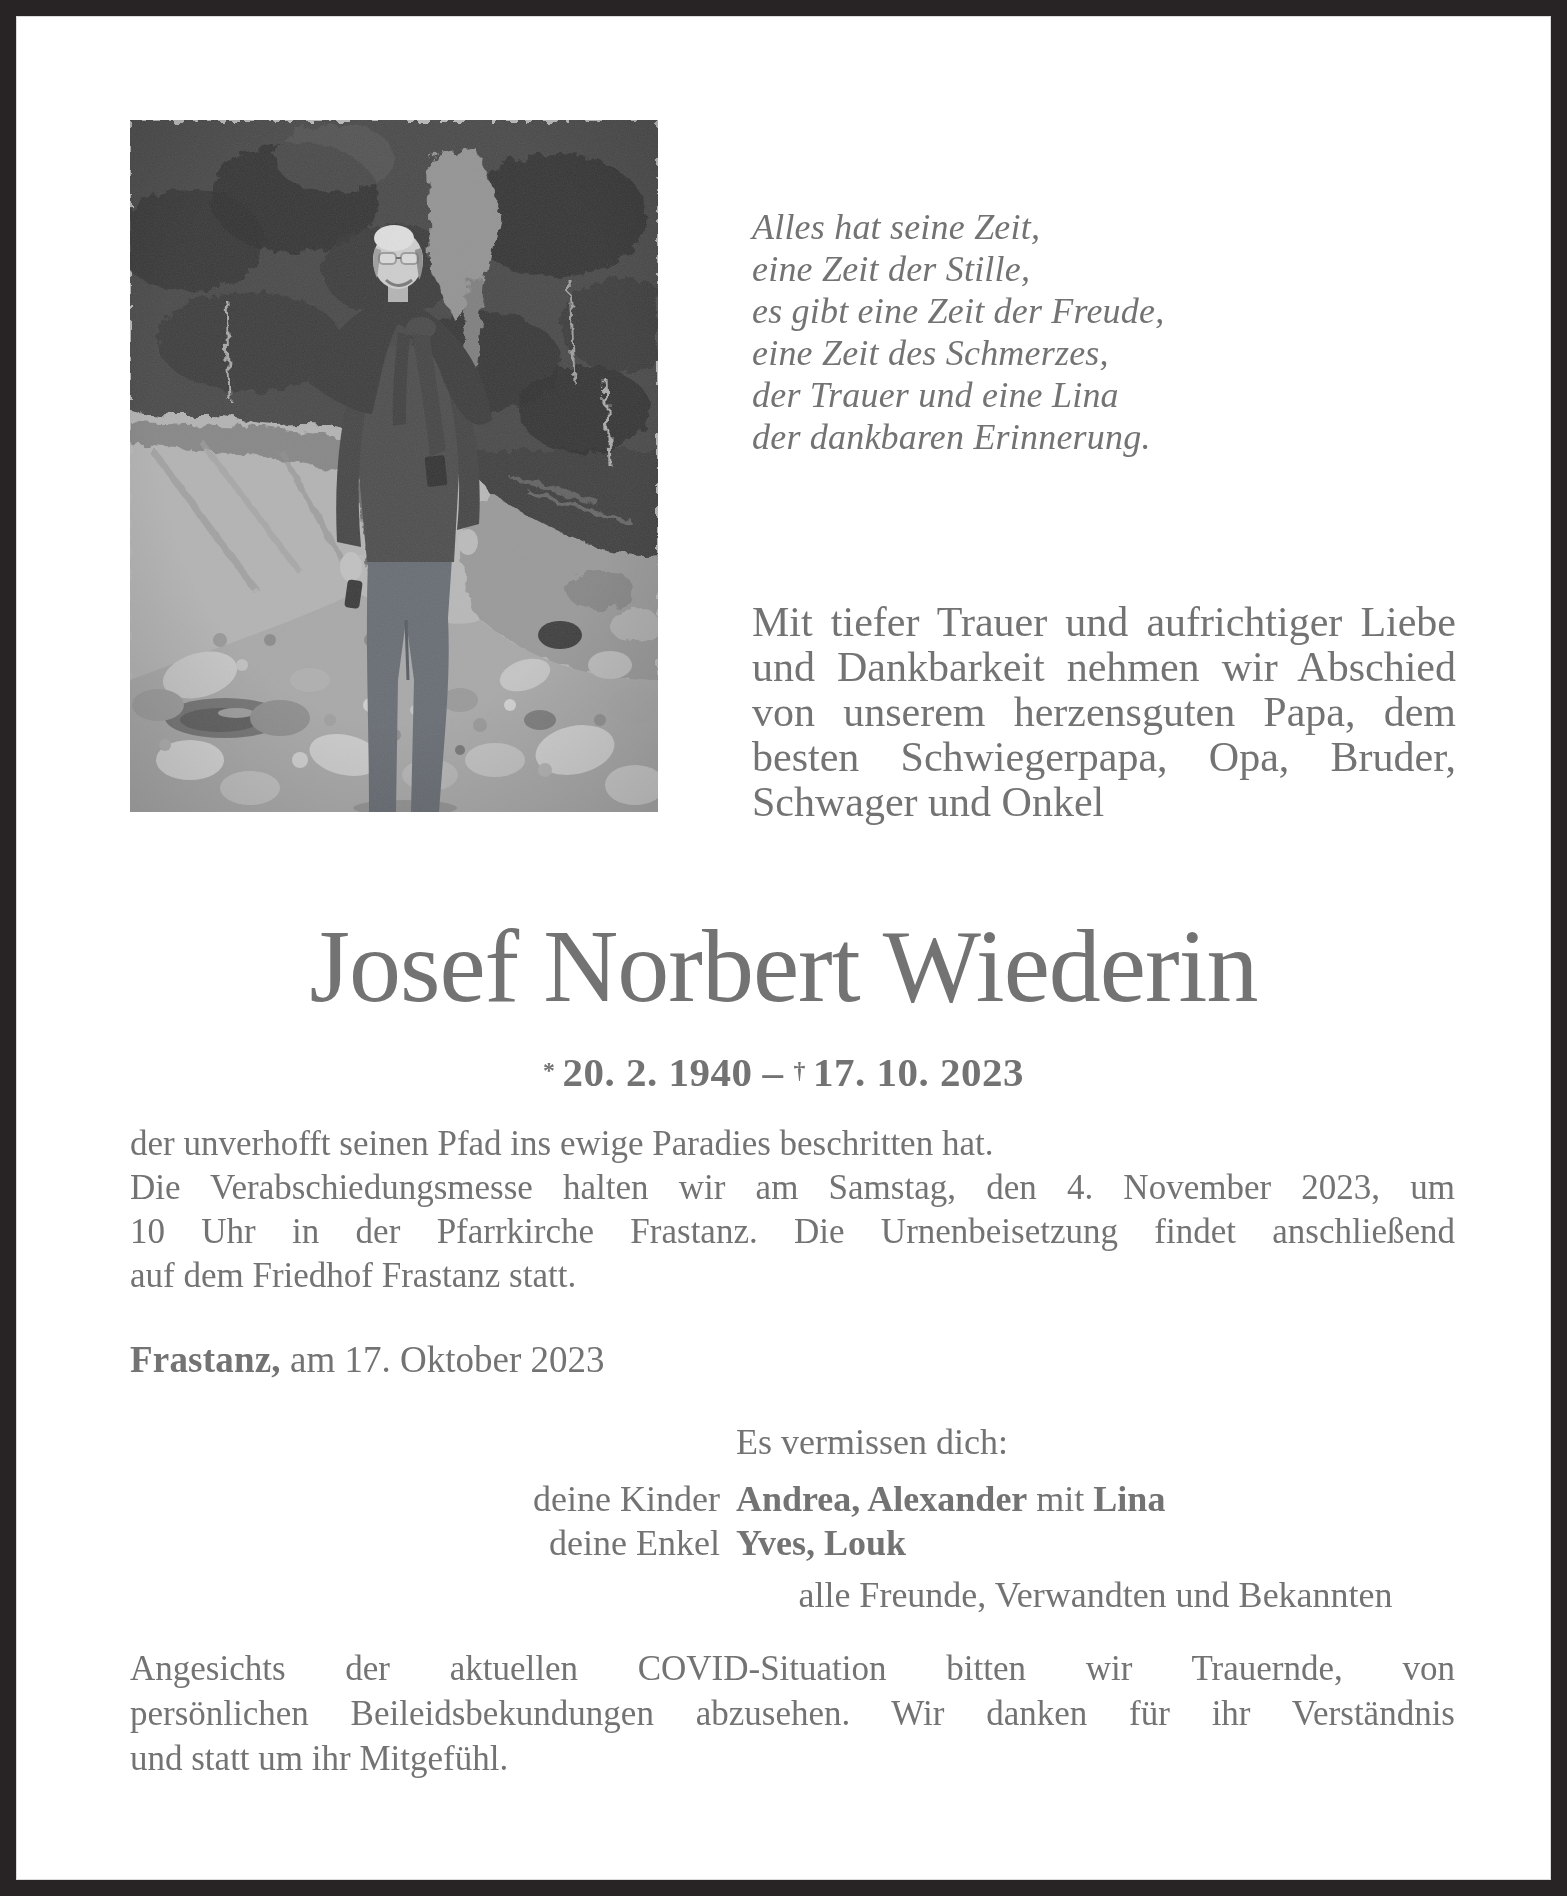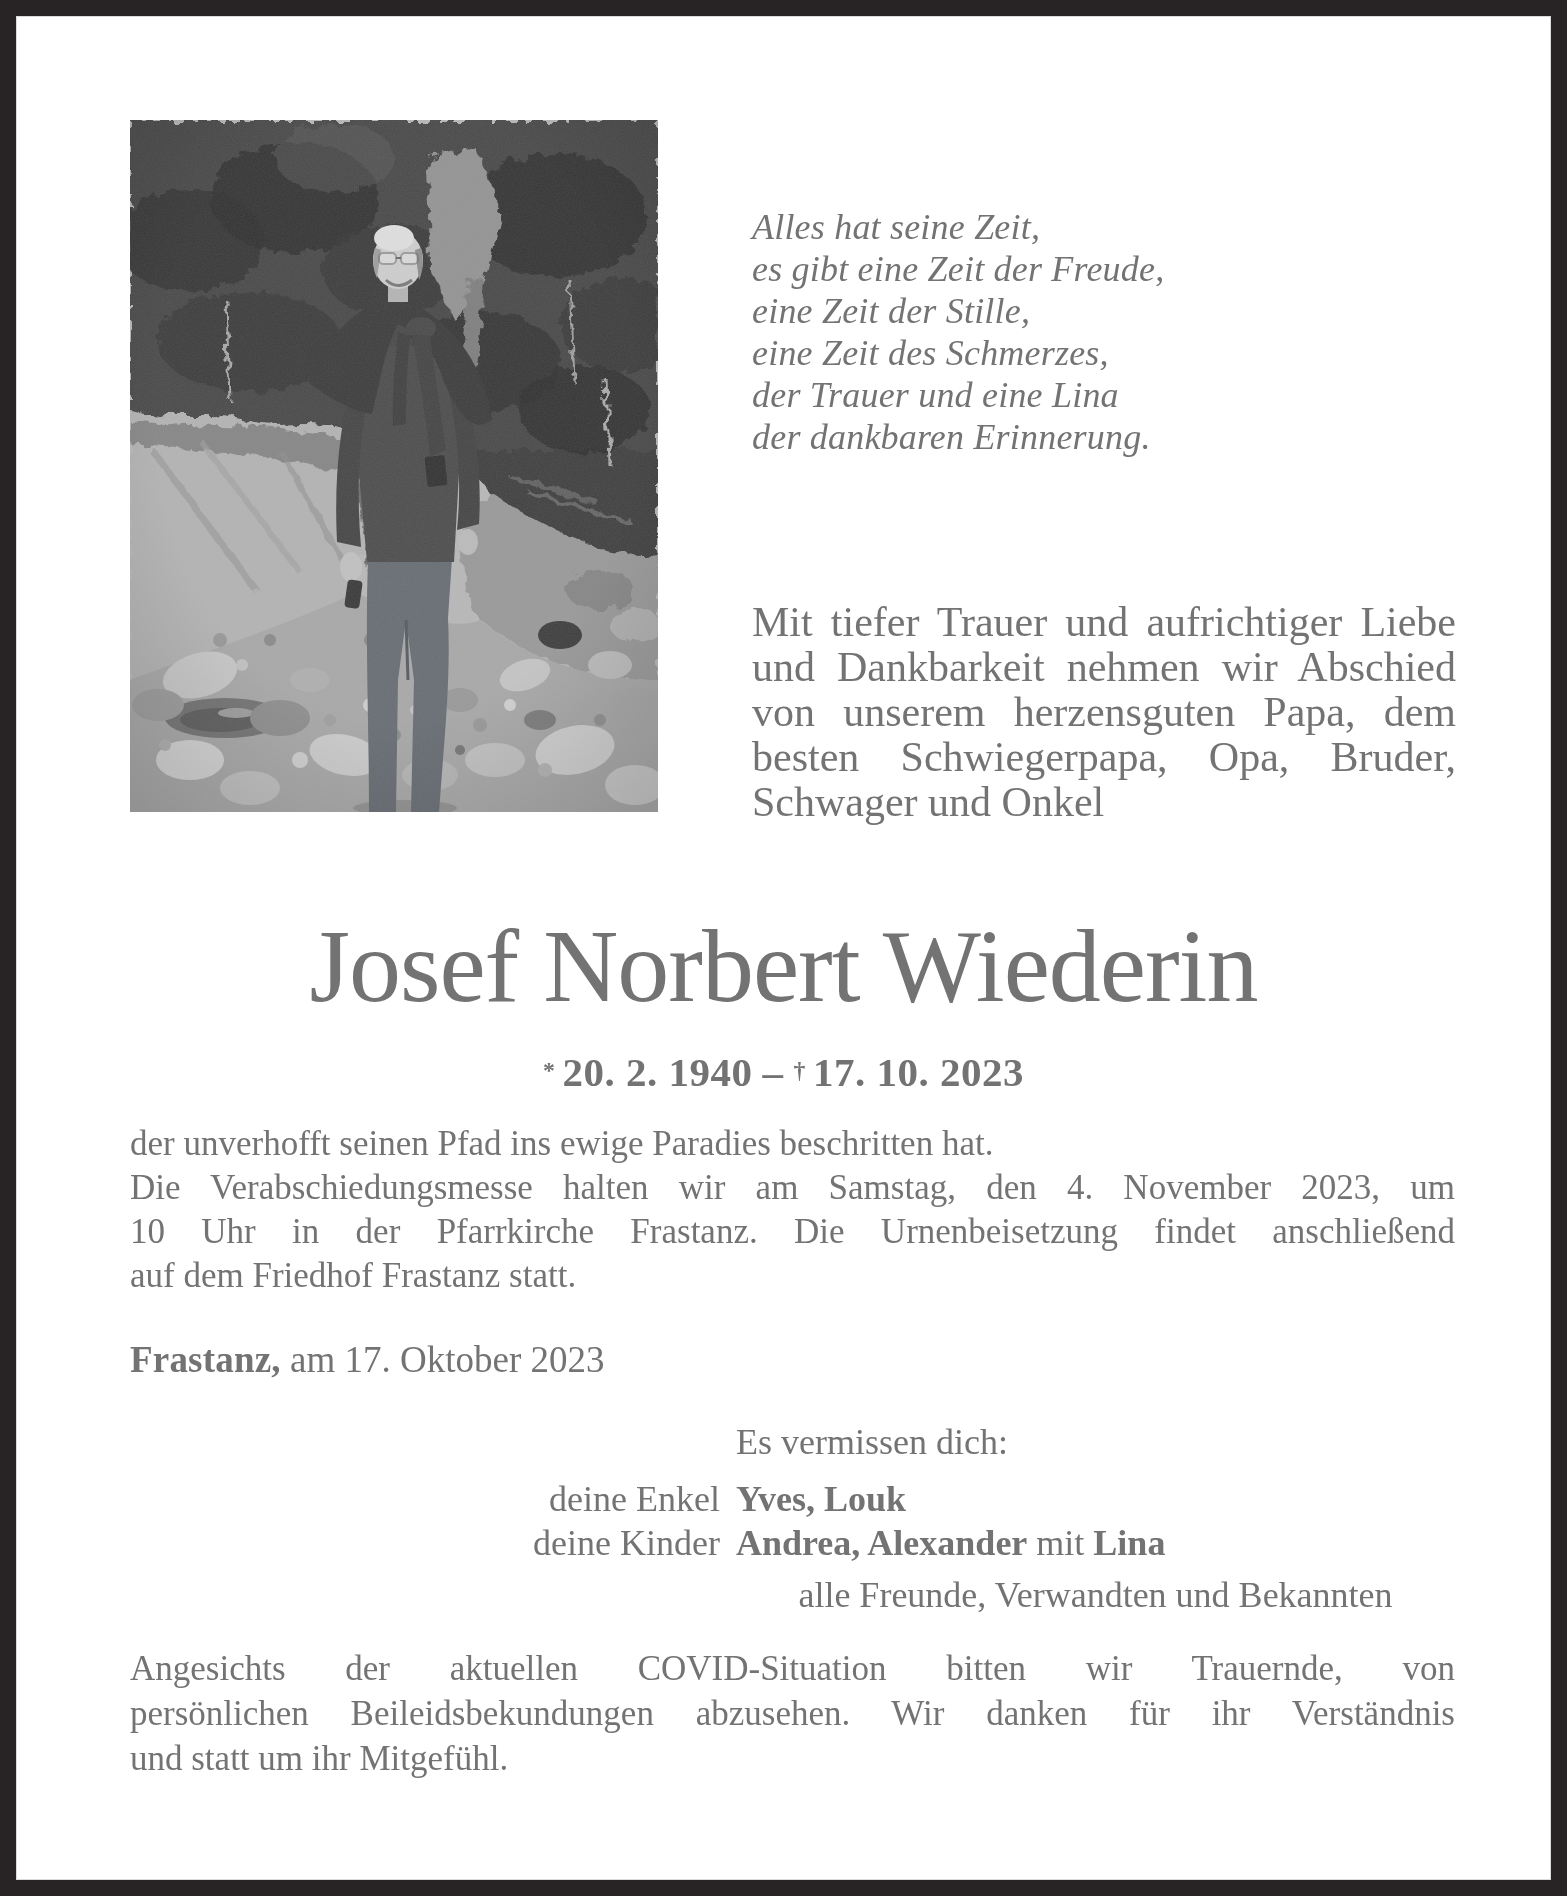--- a/index.html
+++ b/index.html
@@ -215,22 +215,22 @@
         <path d="M256,160 Q268,171 282,160" stroke="#7a7a7a" stroke-width="3" fill="none"></path>
       </g>
 
       <rect x="0" y="0" width="528" height="692" filter="url(#grain)" opacity=".3"></rect>
       <rect x="0" y="0" width="528" height="692" fill="url(#vig)"></rect>
     </svg>
   </div>
 
   <div class="poem">
     <div>Alles hat seine Zeit,</div>
+    <div>eine Zeit der Stille,</div>
     <div>es gibt eine Zeit der Freude,</div>
-    <div>eine Zeit der Stille,</div>
     <div>eine Zeit des Schmerzes,</div>
     <div>der Trauer und eine Lina</div>
     <div>der dankbaren Erinnerung.</div>
   </div>
 
   <div class="intro">
     <div class="jl">Mit tiefer Trauer und aufrichtiger Liebe</div>
     <div class="jl">und Dankbarkeit nehmen wir Abschied</div>
     <div class="jl">von unserem herzensguten Papa, dem</div>
     <div class="jl">besten Schwiegerpapa, Opa, Bruder,</div>
@@ -250,26 +250,26 @@
     <div class="nl">auf dem Friedhof Frastanz statt.</div>
   </div>
 
   <div class="dateline">
     <b>Frastanz,</b><span> am 17. Oktober 2023</span>
   </div>
 
   <div class="mourners">
     <div class="mourn-heading">Es vermissen dich:</div>
     <div class="mourn-row">
+      <span class="mlabel">deine Kinder</span>
+      <span class="mnames"><b>Andrea, Alexander</b><span> mit </span><b>Lina</b></span>
+    </div>
+    <div class="mourn-row">
       <span class="mlabel">deine Enkel</span>
       <span class="mnames"><b>Yves, Louk</b></span>
-    </div>
-    <div class="mourn-row">
-      <span class="mlabel">deine Kinder</span>
-      <span class="mnames"><b>Andrea, Alexander</b><span> mit </span><b>Lina</b></span>
     </div>
     <div class="mourn-footer">alle Freunde, Verwandten und Bekannten</div>
   </div>
 
   <div class="covid">
     <div class="jl">Angesichts der aktuellen COVID-Situation bitten wir Trauernde, von</div>
     <div class="jl">persönlichen Beileidsbekundungen abzusehen. Wir danken für ihr Verständnis</div>
     <div class="nl">und statt um ihr Mitgefühl.</div>
   </div>
 

